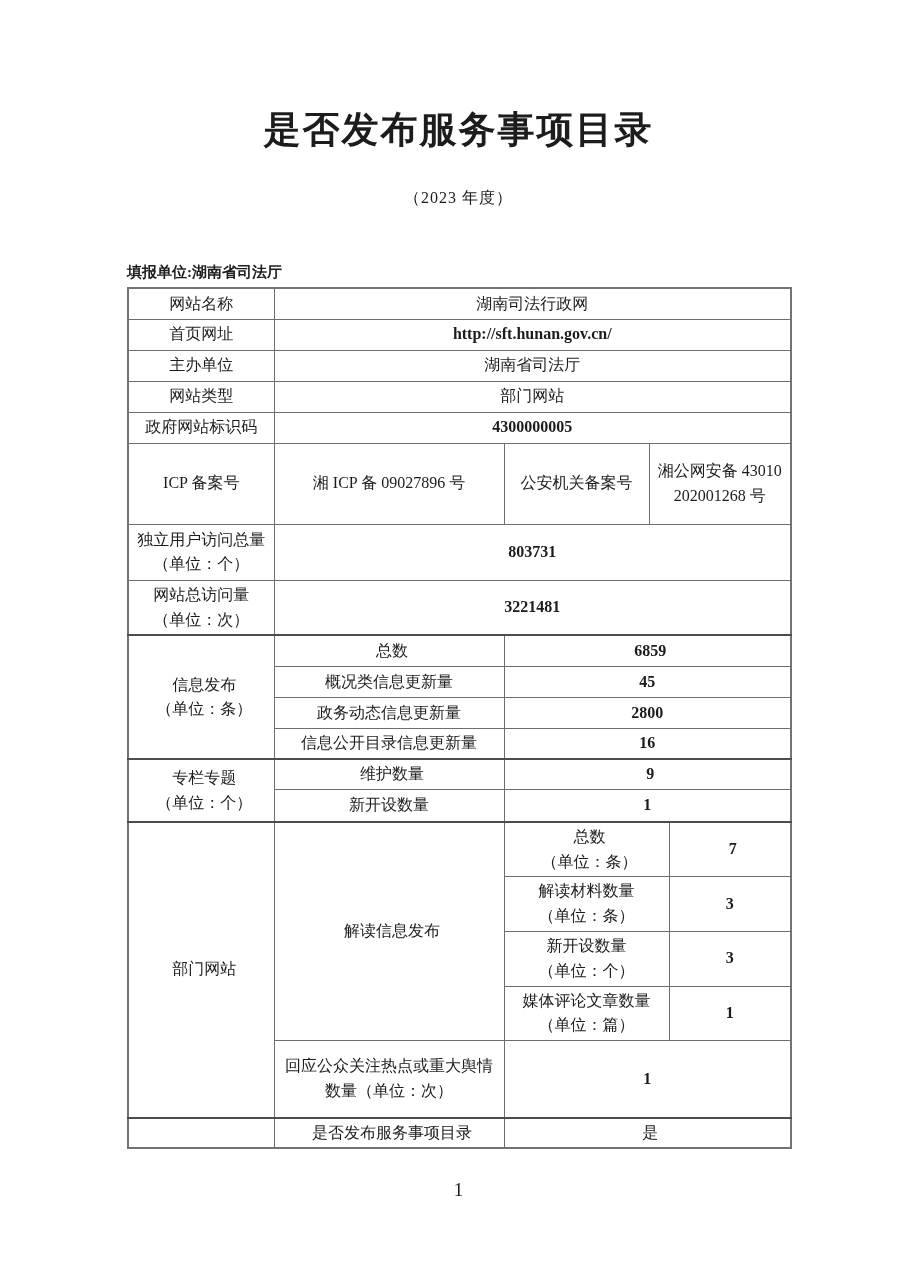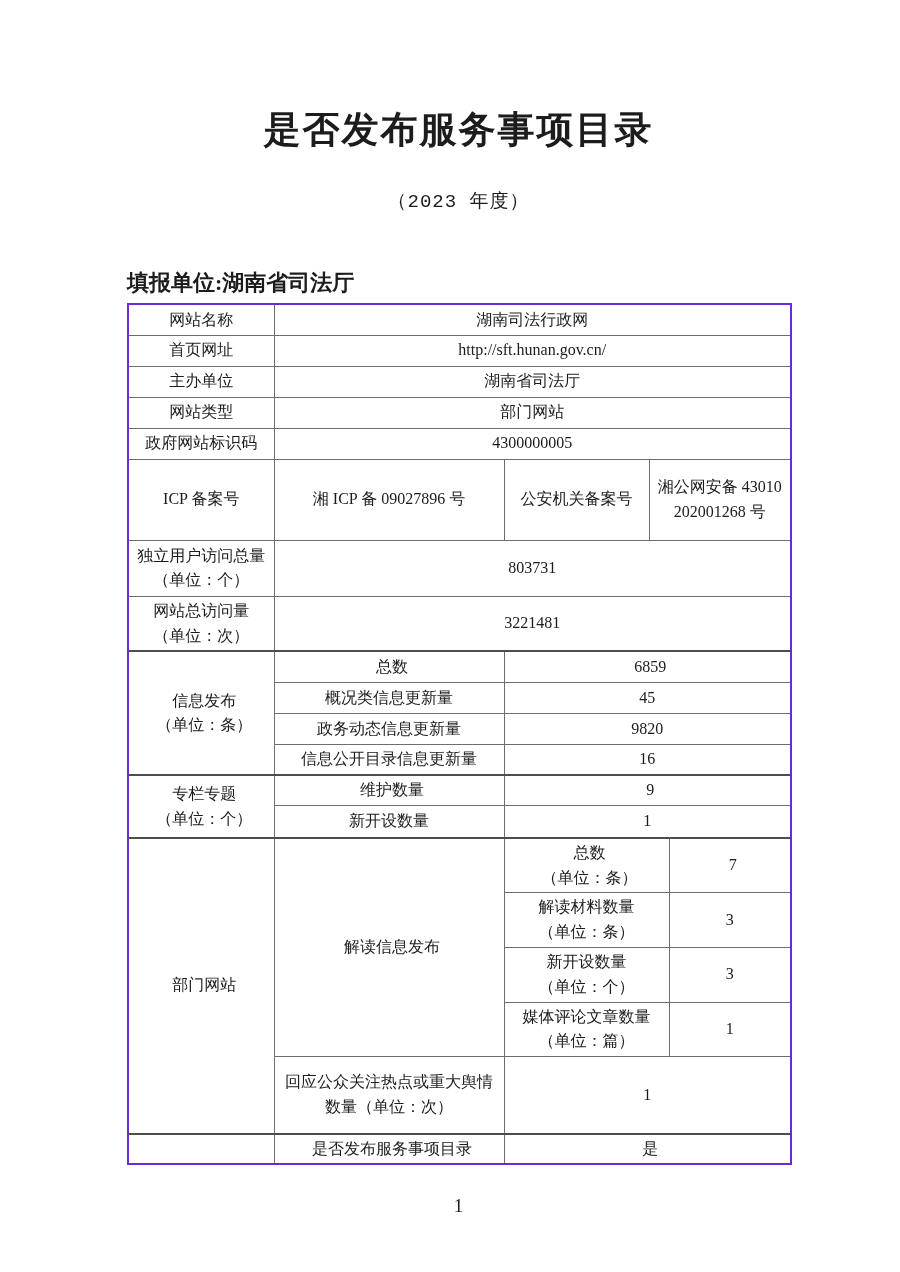--- a/index.html
+++ b/index.html
@@ -21,55 +21,55 @@
     text-align: center;
     font-family: "Liberation Sans", "DejaVu Sans", sans-serif;
     font-weight: bold;
     font-size: 37px;
     letter-spacing: 2px;
     margin: 0 0 0 0;
     line-height: 1.2;
   }
   .doc-subtitle {
     text-align: center;
-    font-size: 19px;
+    font-size: 16px;
     margin-top: 36px;
     letter-spacing: 1px;
-    font-family: Liberation Mono, monospace;
   }
   .report-unit {
     margin-top: 54px;
     margin-bottom: 5px;
-    font-size: 22px;
+    font-size: 15px;
     font-weight: bold;
     text-align: left;
   }
   table.report {
     border-collapse: collapse;
     table-layout: fixed;
     width: 663px;
-    border: 2px solid #6d28d9;
+    border: 2px solid #737373;
   }
   table.report td {
     border: 1px solid #6e6e6e;
     text-align: center;
     vertical-align: middle;
     padding: 2px 6px;
     font-size: 16px;
     line-height: 1.55;
     overflow: hidden;
     word-break: break-all;
   }
   table.report tr.thick td {
     border-top: 2px solid #4d4d4d;
     padding-left: 12px;
   }
   td.val {
     font-size: 17px;
     font-family: "Liberation Serif", "DejaVu Serif", serif;
+    font-weight: bold;
   }
   .line { display: block; }
   td.police-cell {
     padding: 2px 20px;
     line-height: 1.8;
     font-size: 16px;
   }
   td.wrap-narrow {
     padding: 2px 8px;
     margin-left: 43px;
@@ -161,21 +161,21 @@
       </td>
       <td>总数</td>
       <td colspan="3" class="val">6859</td>
     </tr>
     <tr style="height:31px">
       <td>概况类信息更新量</td>
       <td colspan="3" class="val">45</td>
     </tr>
     <tr style="height:31px">
       <td>政务动态信息更新量</td>
-      <td colspan="3" class="val">9820</td>
+      <td colspan="3" class="val">2800</td>
     </tr>
     <tr style="height:31px">
       <td>信息公开目录信息更新量</td>
       <td colspan="3" class="val">16</td>
     </tr>
 
     <tr style="height:25px" class="thick">
       <td rowspan="2" class="group-lbl">
         <span class="line">专栏专题</span>
         <span class="line">（单位：个）</span>

